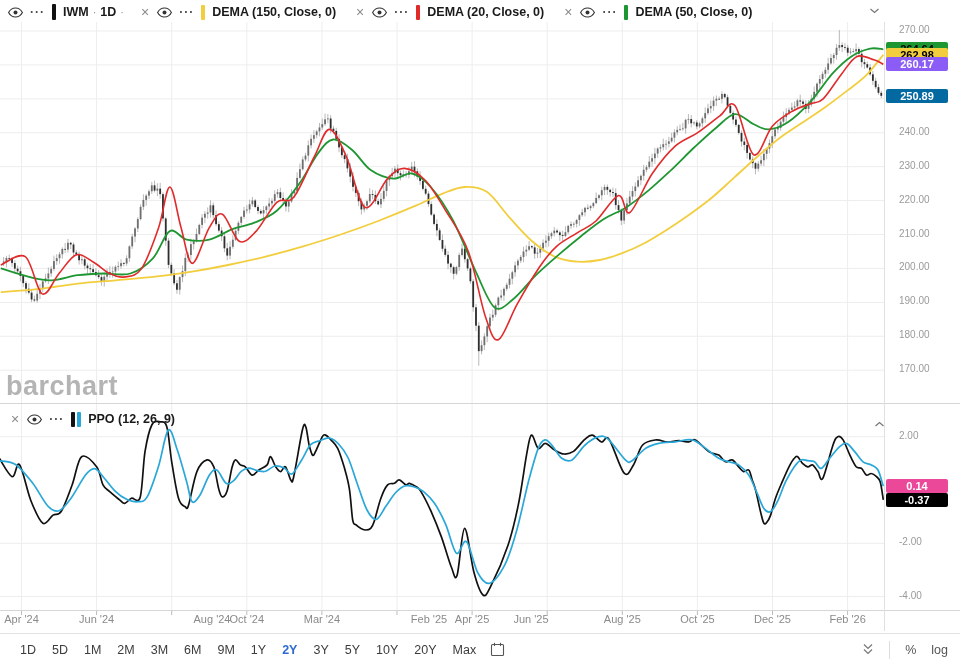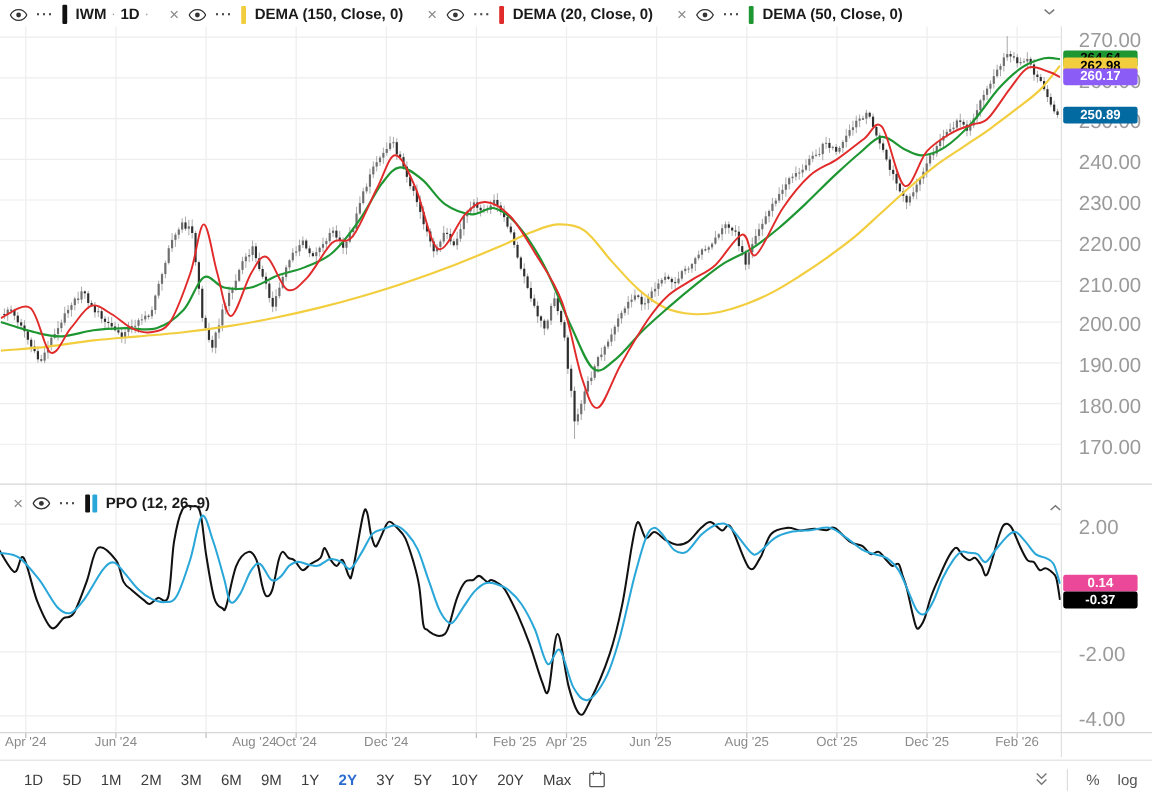--- a/index.html
+++ b/index.html
@@ -10,21 +10,21 @@
     font-weight:700;color:#1a1a1a;height:18px;white-space:nowrap;z-index:5;}
   .legend-x{color:#8a8a8a;font-weight:400;font-size:14px;line-height:14px;cursor:pointer;padding:0 1px;}
   .icon-btn{display:inline-flex;align-items:center;cursor:pointer;}
   .dots{color:#4a4a4a;font-weight:700;letter-spacing:1px;font-size:12px;cursor:pointer;}
   .chip{display:inline-block;width:4px;height:15px;border-radius:1px;}
   .sep-dot{color:#999;font-size:11px;font-weight:400;margin:0 -3px;}
   .legend-label{cursor:pointer;}
   .ind-group{display:inline-flex;align-items:center;gap:7px;margin-left:12px;}
   .watermark{position:absolute;left:6px;top:371px;font-size:27px;font-weight:700;color:#b4b4b4;
     letter-spacing:.5px;z-index:4;}
-  .yaxis-label{position:absolute;left:899px;font-size:17px;color:#9a9a9a;z-index:2;}
+  .yaxis-label{position:absolute;left:899px;font-size:10px;color:#9a9a9a;z-index:2;}
   .badge{position:absolute;left:886px;width:62px;height:14px;line-height:14px;text-align:center;
     font-size:11px;font-weight:700;border-radius:2px;}
   .x-label{position:absolute;top:613px;font-size:11px;color:#8a8a8a;transform:translateX(-50%);z-index:2;}
   .panel-chevron{position:absolute;z-index:6;cursor:pointer;}
   .toolbar{position:absolute;left:0;top:633px;width:960px;height:32px;border-top:1px solid #e2e2e2;
     display:flex;align-items:center;box-sizing:border-box;padding:0 12px;font-size:12.5px;color:#3c3c3c;z-index:6;background:#fff;}
   #range-group{display:flex;align-items:center;}
   .range-btn{padding:4px 8px;cursor:pointer;}
   .range-btn.selected{color:#2e6bd0;font-weight:700;}
   .cal-btn{margin-left:6px;display:inline-flex;cursor:pointer;}
@@ -793,20 +793,21 @@
         </svg>
     </span>
     <span class="dots">···</span>
     <span style="display:inline-flex;gap:2px">
       <span class="chip" id="ppo-chip-0" style="background: rgb(17, 17, 17);"></span>
       <span class="chip" id="ppo-chip-1" style="background: rgb(42, 167, 217);"></span>
     </span>
     <span class="legend-label">PPO (12, 26, 9)</span>
   </div>
 
+  <div class="watermark">barchart</div>
 
   <span class="panel-chevron" style="left:869px;top:1px">
     <svg width="11" height="8" viewBox="0 0 11 8">
         <path d="M1.5 2l4 3.5L9.5 2" fill="none" stroke="#777" stroke-width="1.2"></path>
       </svg>
   </span>
   <span class="panel-chevron" style="left:874px;top:414px">
     <svg width="11" height="8" viewBox="0 0 11 8">
         <path d="M1.5 6l4-3.5L9.5 6" fill="none" stroke="#777" stroke-width="1.2"></path>
       </svg>
@@ -824,24 +825,24 @@
       <div class="yaxis-label" style="top: 295.36px;">190.00</div>
       <div class="yaxis-label" style="top: 329.28px;">180.00</div>
       <div class="yaxis-label" style="top: 363.2px;">170.00</div>
       <div class="yaxis-label" style="top: 429.7px;">2.00</div>
       <div class="yaxis-label" style="top: 536.3px;">-2.00</div>
       <div class="yaxis-label" style="top: 589.6px; text-align: right;">-4.00</div>
       <div class="x-label" style="left: 21.5px;">Apr '24</div>
       <div class="x-label" style="left: 96.6px;">Jun '24</div>
       <div class="x-label" style="left: 184px; margin-left: 28px;">Aug '24</div>
       <div class="x-label" style="left: 246.8px;">Oct '24</div>
-      <div class="x-label" style="left: 321.9px;">Dec '24</div>
+      <div class="x-label" style="left: 321.9px;">Mar '24</div>
       <div class="x-label" style="left: 397px; margin-left: 32px;">Feb '25</div>
       <div class="x-label" style="left: 472.1px;">Apr '25</div>
-      <div class="x-label" style="left: 542px;">Jun '25</div>
+      <div class="x-label" style="left: 531px;">Jun '25</div>
       <div class="x-label" style="left: 622.3px;">Aug '25</div>
       <div class="x-label" style="left: 697.4px;">Oct '25</div>
       <div class="x-label" style="left: 772.5px;">Dec '25</div>
       <div class="x-label" style="left: 847.6px;">Feb '26</div>
       <div class="badge" style="top: 42.1811px; background: rgb(30, 150, 50); color: rgb(0, 0, 0); z-index: 3;">264.64</div>
       <div class="badge" style="top: 47.8118px; background: rgb(242, 206, 62); color: rgb(0, 0, 0); z-index: 4;">262.98</div>
       <div class="badge" style="top: 57.3434px; background: #8b5cf6; color: rgb(255, 255, 255); z-index: 5;">260.17</div>
       <div class="badge" style="top: 88.8211px; background: #0369a1; color: rgb(255, 255, 255); z-index: 6;">250.89</div>
       <div class="badge" style="top: 479.269px; background: #ec4899; color: rgb(255, 255, 255); z-index: 3;">0.14</div>
       <div class="badge" style="top: 492.861px; background: rgb(0, 0, 0); color: rgb(255, 255, 255); z-index: 4;">-0.37</div>

